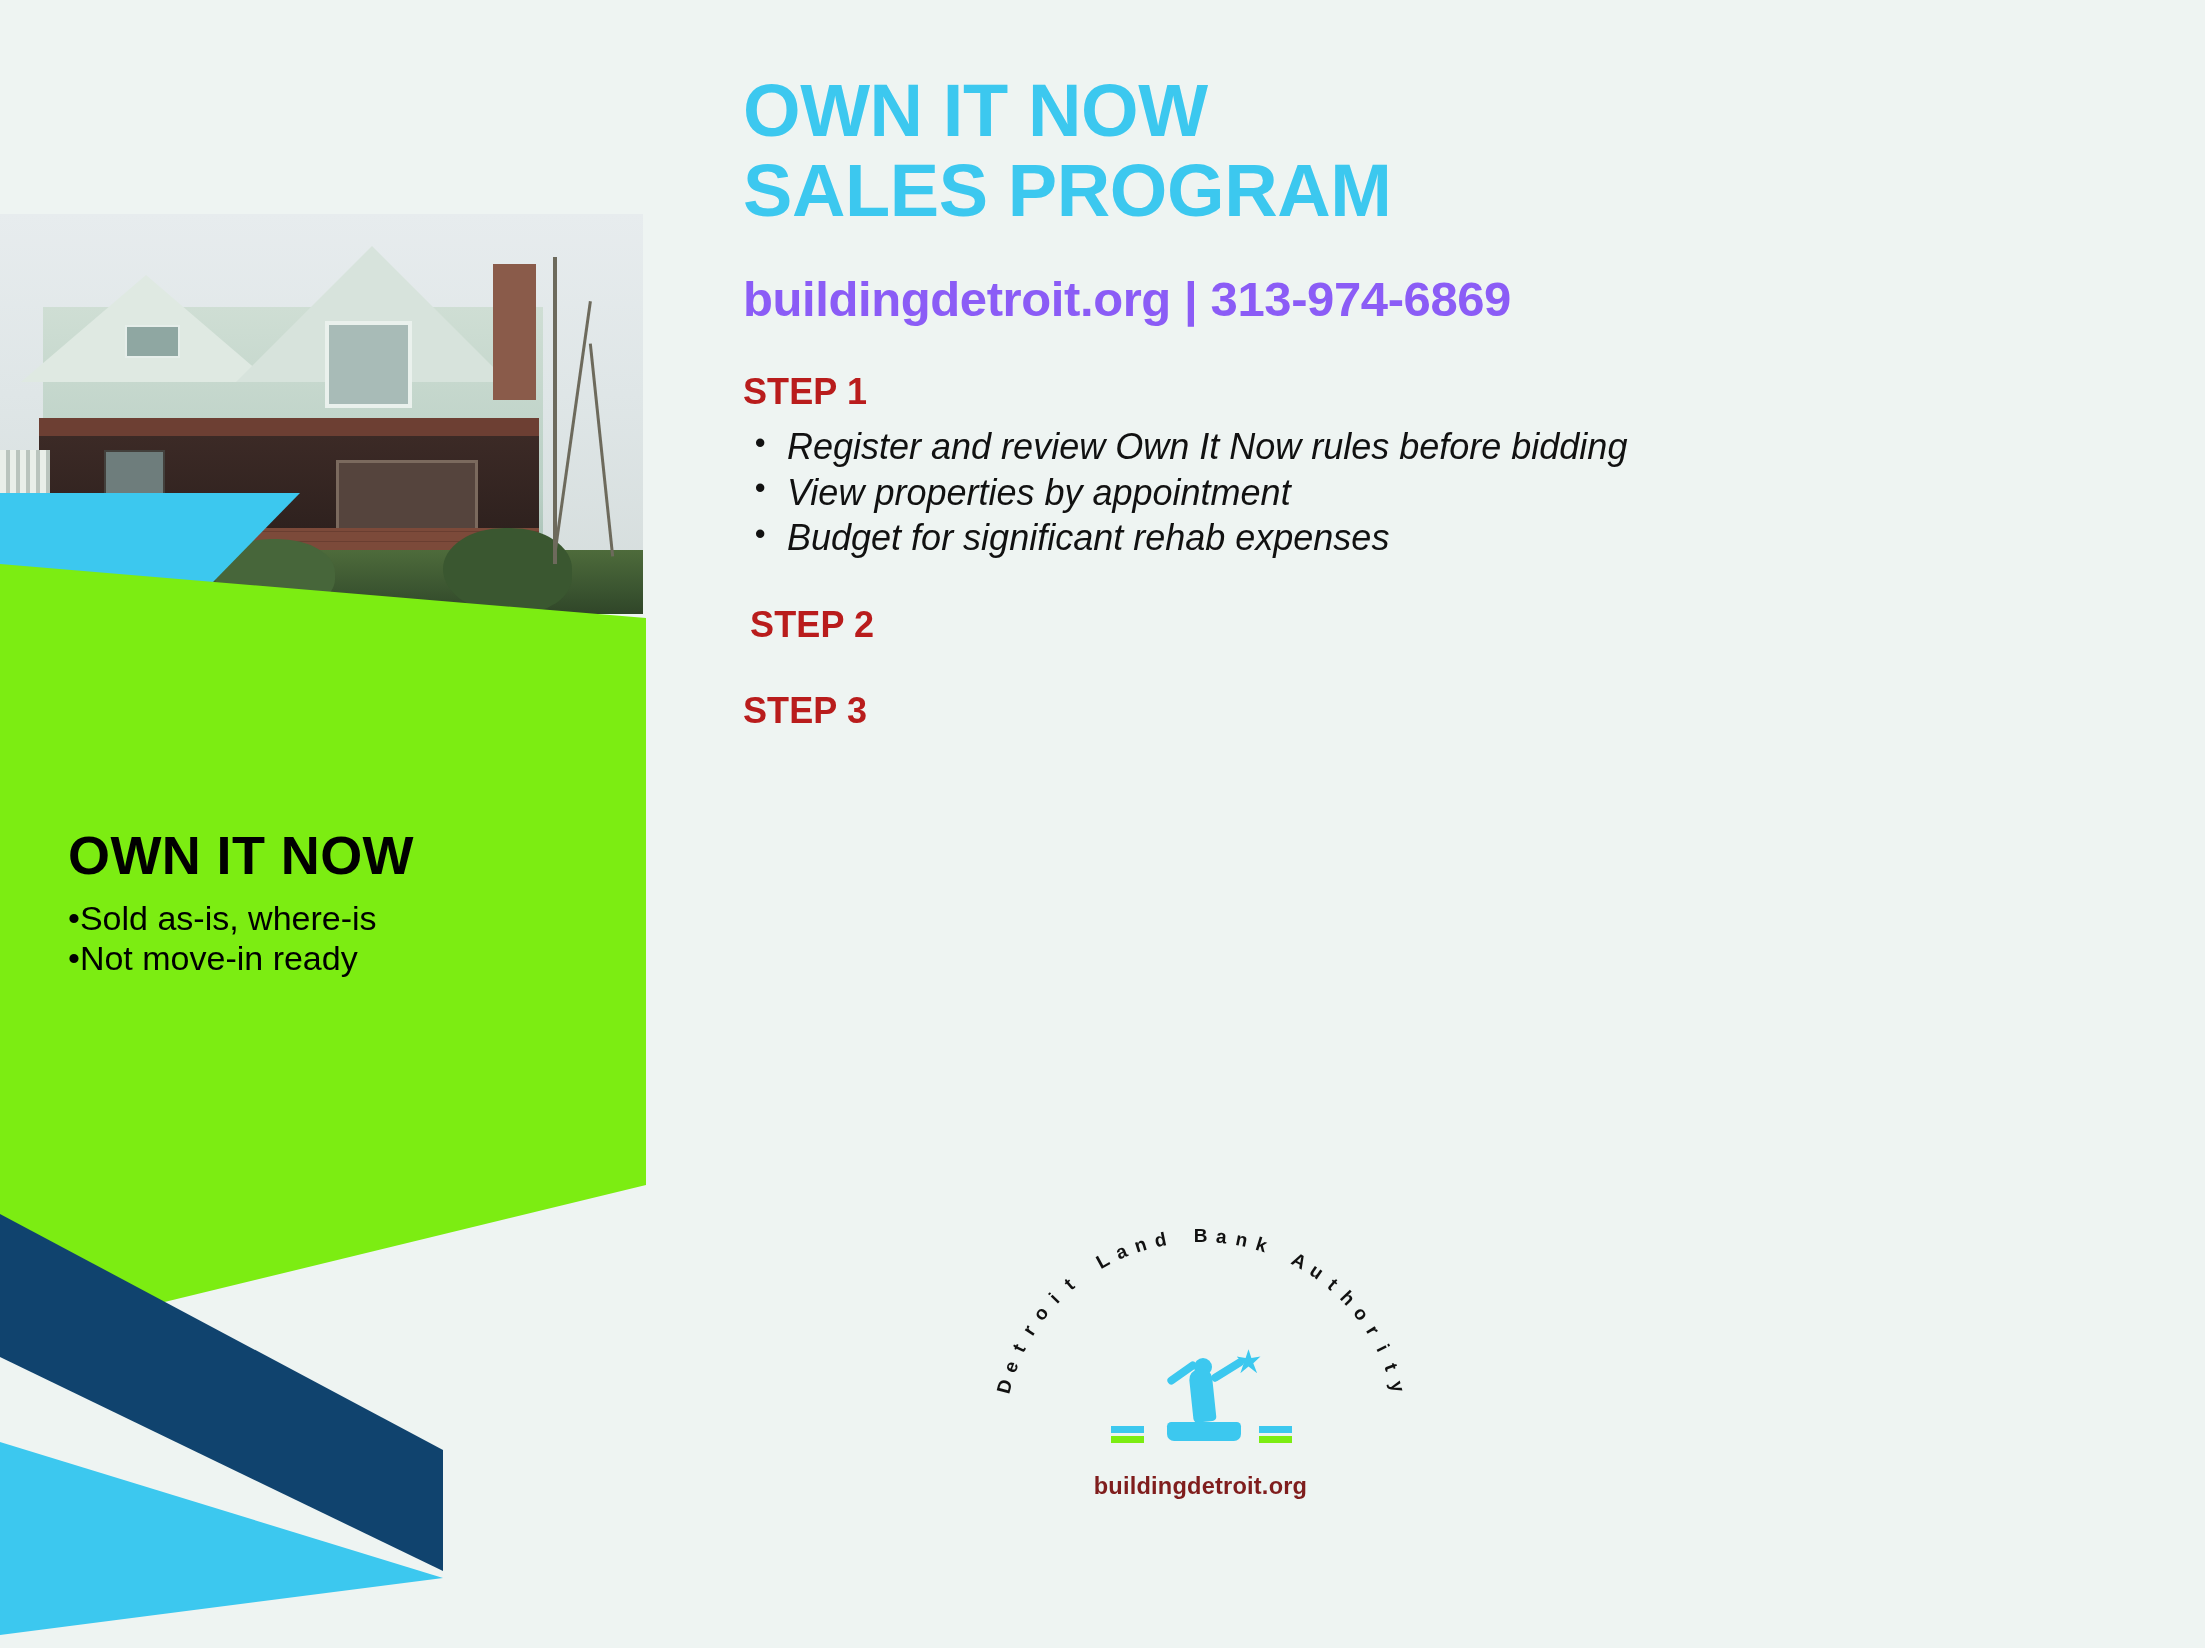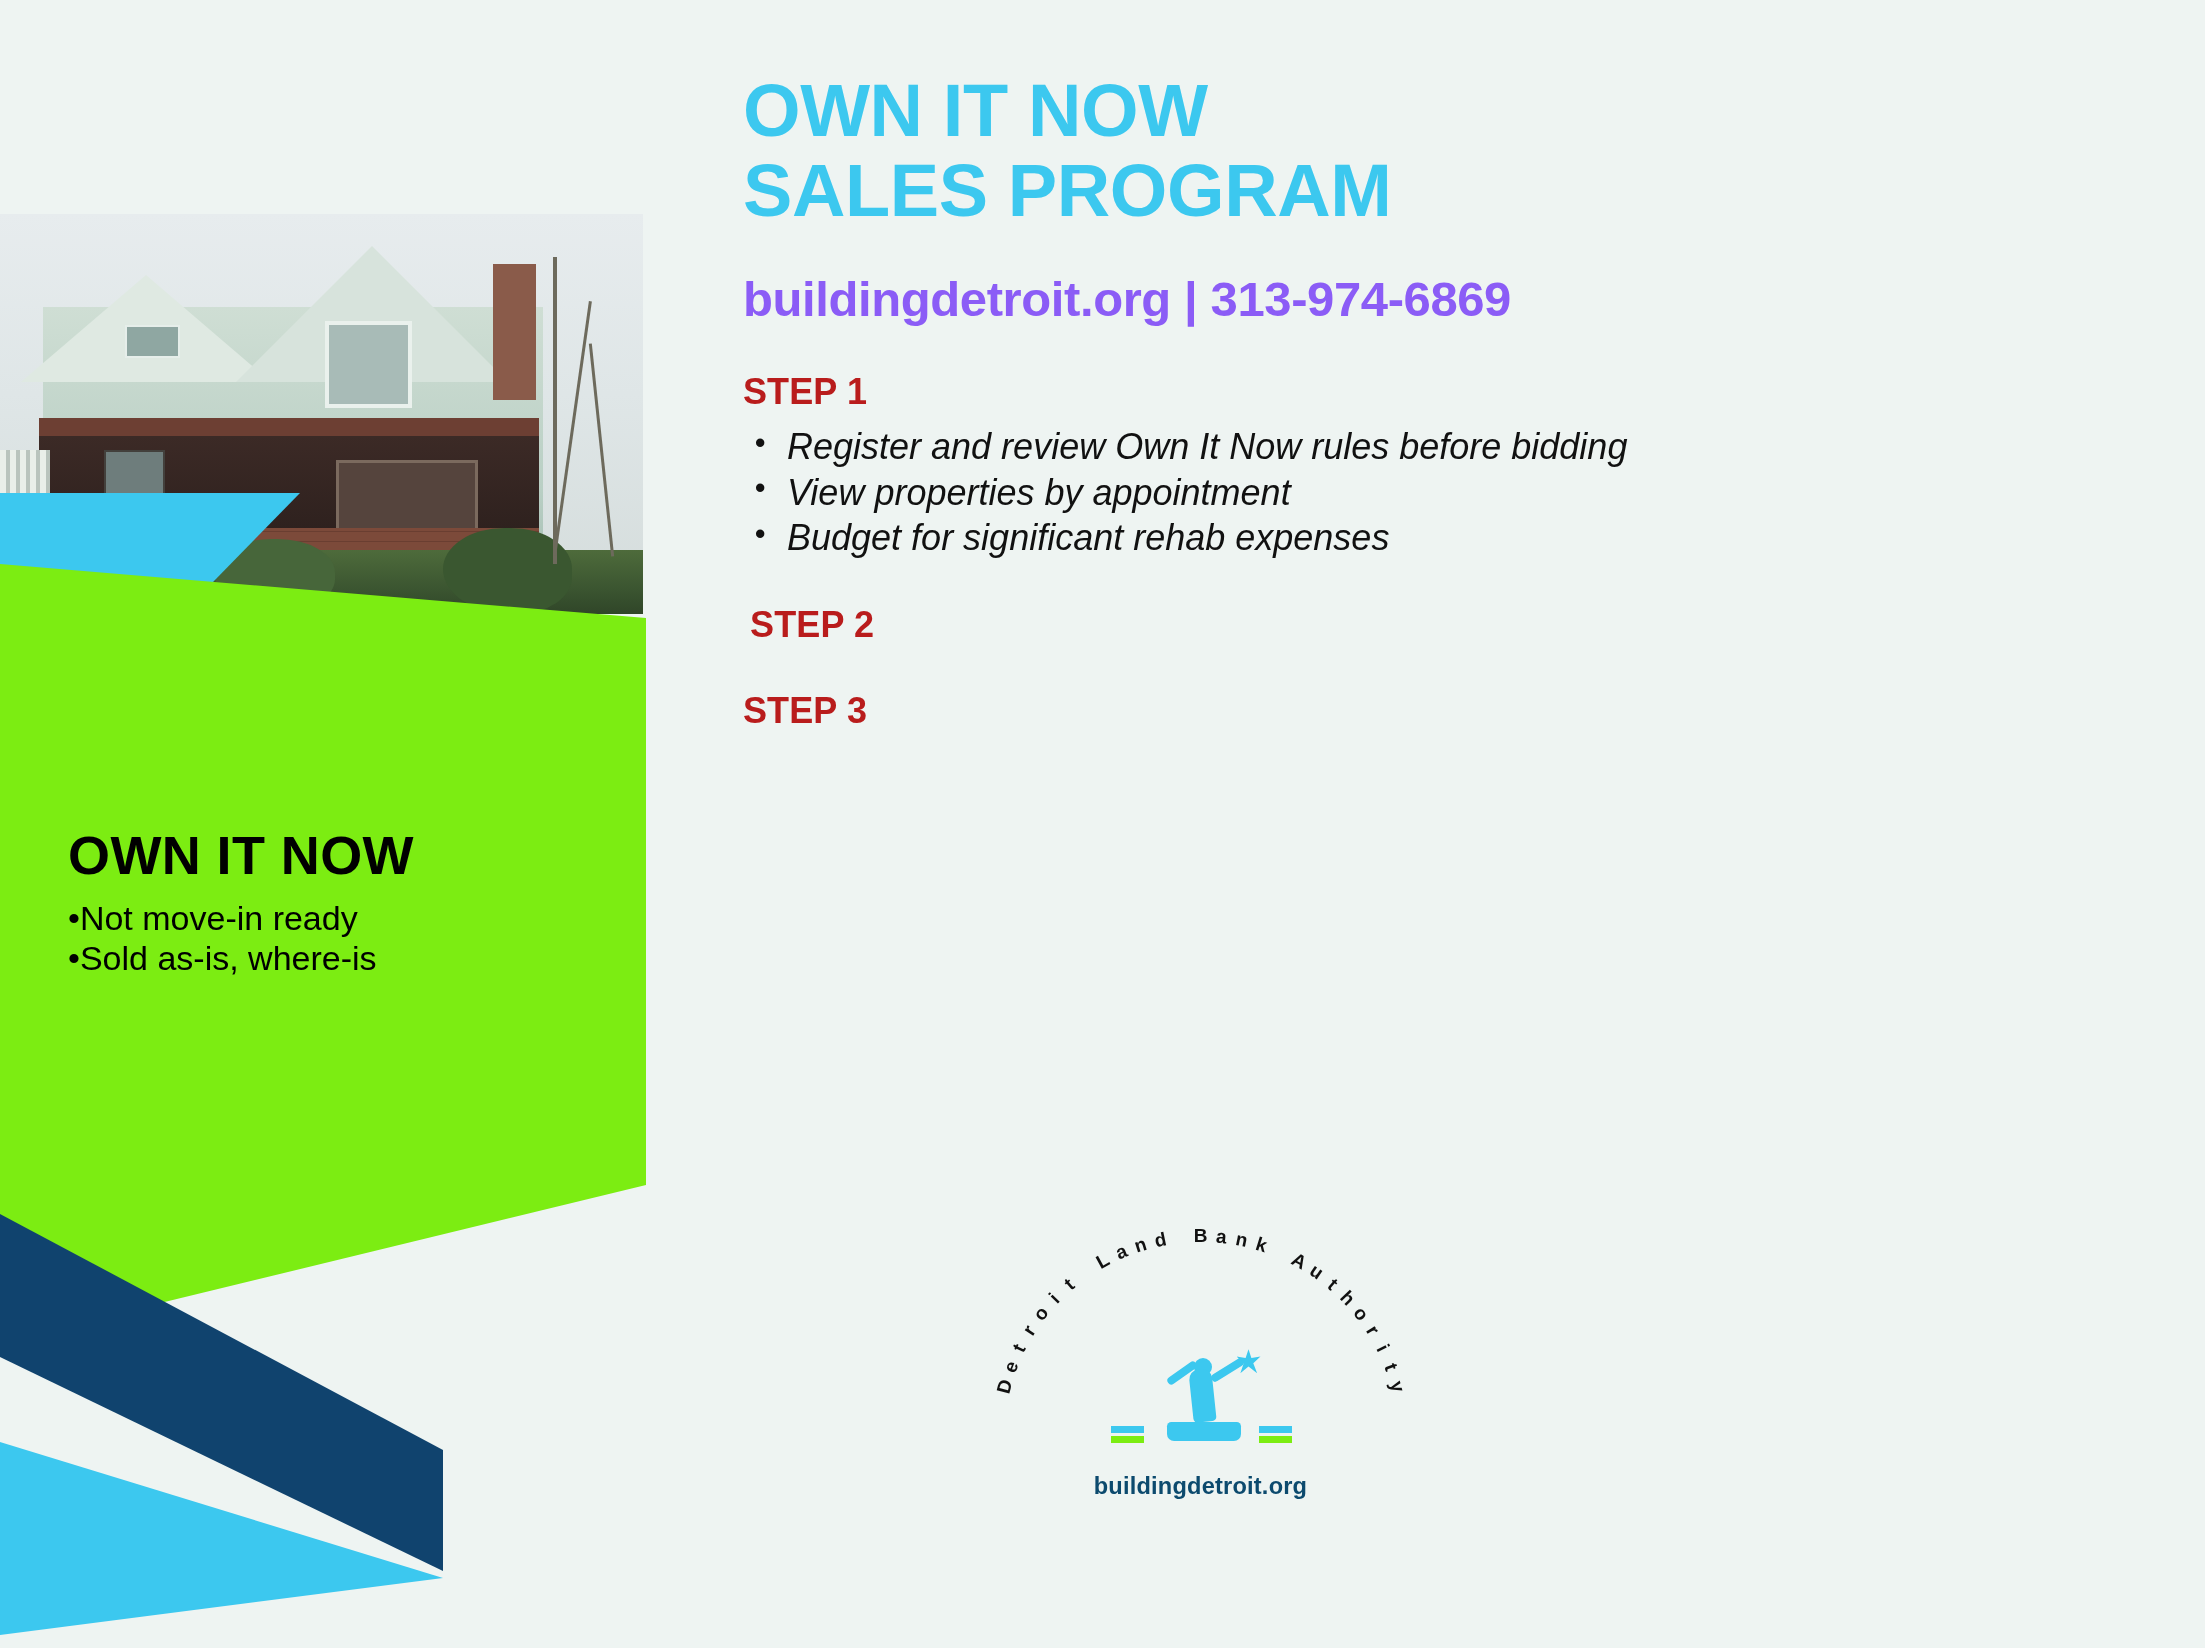--- a/index.html
+++ b/index.html
@@ -344,21 +344,21 @@
     top: 70px;
   }
   .dash.cyan-l { left: 53px; width: 33px; background: #3cc8ef; }
   .dash.green-l { left: 53px; width: 33px; background: #7ced12; top: 80px; }
   .dash.cyan-r { left: 201px; width: 33px; background: #3cc8ef; }
   .dash.green-r { left: 201px; width: 33px; background: #7ced12; top: 80px; }
   #logo-url {
     margin-top: 10px;
     font-size: 23.6px;
     font-weight: bold;
-    color: #0c4a6e;
+    color: #7f1d1d;
     letter-spacing: 0.2px;
   }
 </style>
 </head>
 <body>
 
 <div id="left-panel">
 
   <div id="house-photo">
     <div class="sky"></div>
@@ -383,22 +383,22 @@
     <div class="tree-branch" style="left:600px;top:129px;width:2.9px;height:214px;transform:rotate(-6deg);"></div>
   </div>
 
   <div id="cyan-shape-top"></div>
   <div id="green-band"></div>
   <div id="navy-shape"></div>
   <div id="cyan-shape-bottom"></div>
 
   <div id="green-text">
     <div id="green-title">OWN IT NOW</div>
+    <div class="green-bullet">•Sold as-is, where-is</div>
     <div class="green-bullet">•Not move-in ready</div>
-    <div class="green-bullet">•Sold as-is, where-is</div>
   </div>
 </div>
 
 <div id="content">
 
   <div class="headline">OWN IT NOW</div>
   <div class="headline">SALES PROGRAM</div>
 
   <div id="contact-line">buildingdetroit.org | 313-974-6869</div>
 

